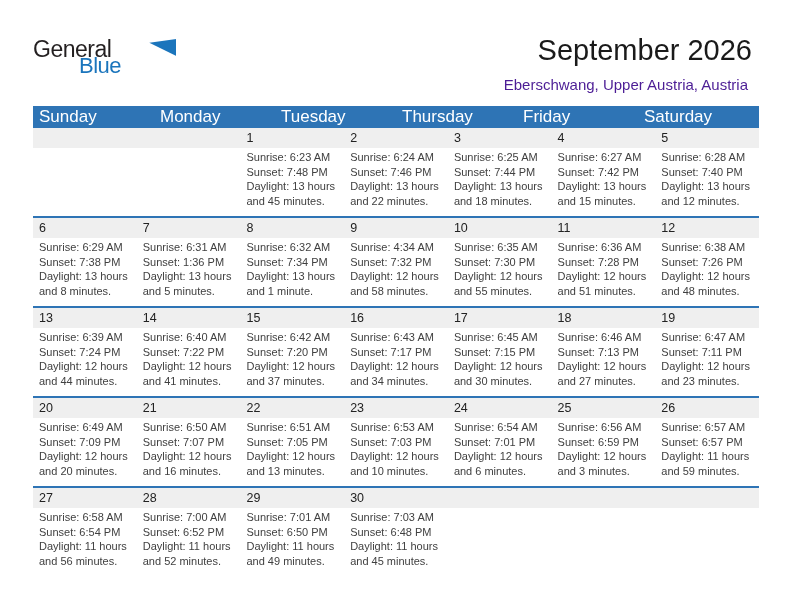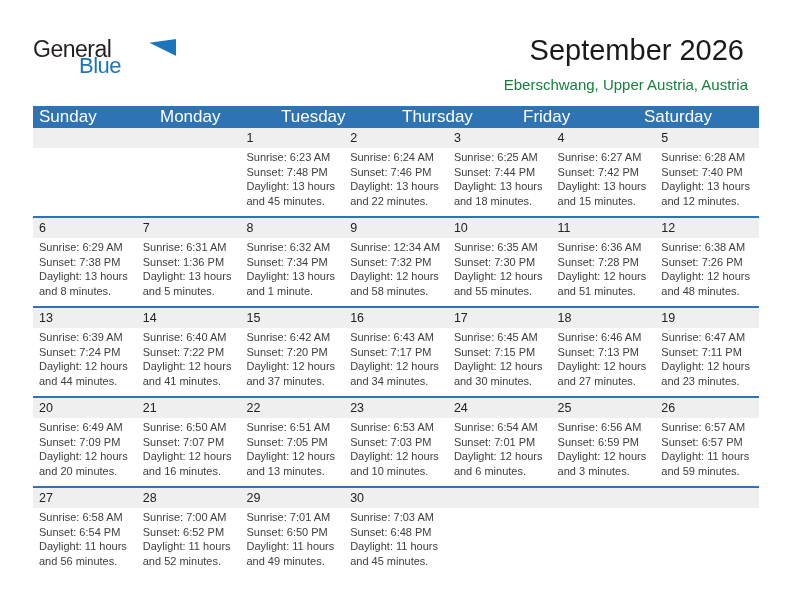--- a/index.html
+++ b/index.html
@@ -16,26 +16,26 @@
   .logo-general { font-size:23px; color:#231F20; letter-spacing:-0.5px; }
   .logo-triangle {
     display:inline-block; width:27px; height:17px;
     background:var(--brand-blue,#1B75BC);
     clip-path:polygon(0 22%, 100% 0, 100% 100%);
     margin-left:1px; margin-top:1px;
   }
   .logo-blue { font-size:22px; color:var(--brand-blue,#1B75BC); margin:-6px 0 0 46px; letter-spacing:-0.5px; }
   
   .title {
-    position:absolute; top:34px; right:48px;
+    position:absolute; top:34px; right:40px;
     font-size:29px; font-weight:400; color:#1a1a1a; text-align:left;
   }
   .subtitle {
     position:absolute; top:76px; right:44px;
-    font-size:15px; font-weight:400; color:#15803d; text-align:right;
+    font-size:15px; font-weight:400; color:#4c1d95; text-align:right;
   }
   
   .calendar { position:absolute; left:33px; top:106px; width:726px; }
   .weekday-row { display:flex; background:var(--header-blue,#2E74B5); height:22px; }
   .weekday-cell {
     flex:1 1 0; color:#ffffff; font-size:17px; line-height:22px;
     padding-left:6px; overflow:hidden; white-space:nowrap;
   }
   .week-row { display:flex; height:88px; position:relative; background:#ffffff; }
   .week-row + .week-row { border-top:2px solid var(--header-blue,#2E74B5); }
@@ -128,21 +128,21 @@
           </div>
           <div class="day-cell">
             <div class="date-num">8</div>
             <div class="cell-line">Sunrise: 6:32 AM</div>
             <div class="cell-line">Sunset: 7:34 PM</div>
             <div class="cell-line">Daylight: 13 hours</div>
             <div class="cell-line">and 1 minute.</div>
           </div>
           <div class="day-cell">
             <div class="date-num">9</div>
-            <div class="cell-line">Sunrise: 12:34 AM</div>
+            <div class="cell-line">Sunrise: 4:34 AM</div>
             <div class="cell-line">Sunset: 7:32 PM</div>
             <div class="cell-line">Daylight: 12 hours</div>
             <div class="cell-line">and 58 minutes.</div>
           </div>
           <div class="day-cell">
             <div class="date-num">10</div>
             <div class="cell-line">Sunrise: 6:35 AM</div>
             <div class="cell-line">Sunset: 7:30 PM</div>
             <div class="cell-line">Daylight: 12 hours</div>
             <div class="cell-line">and 55 minutes.</div>

